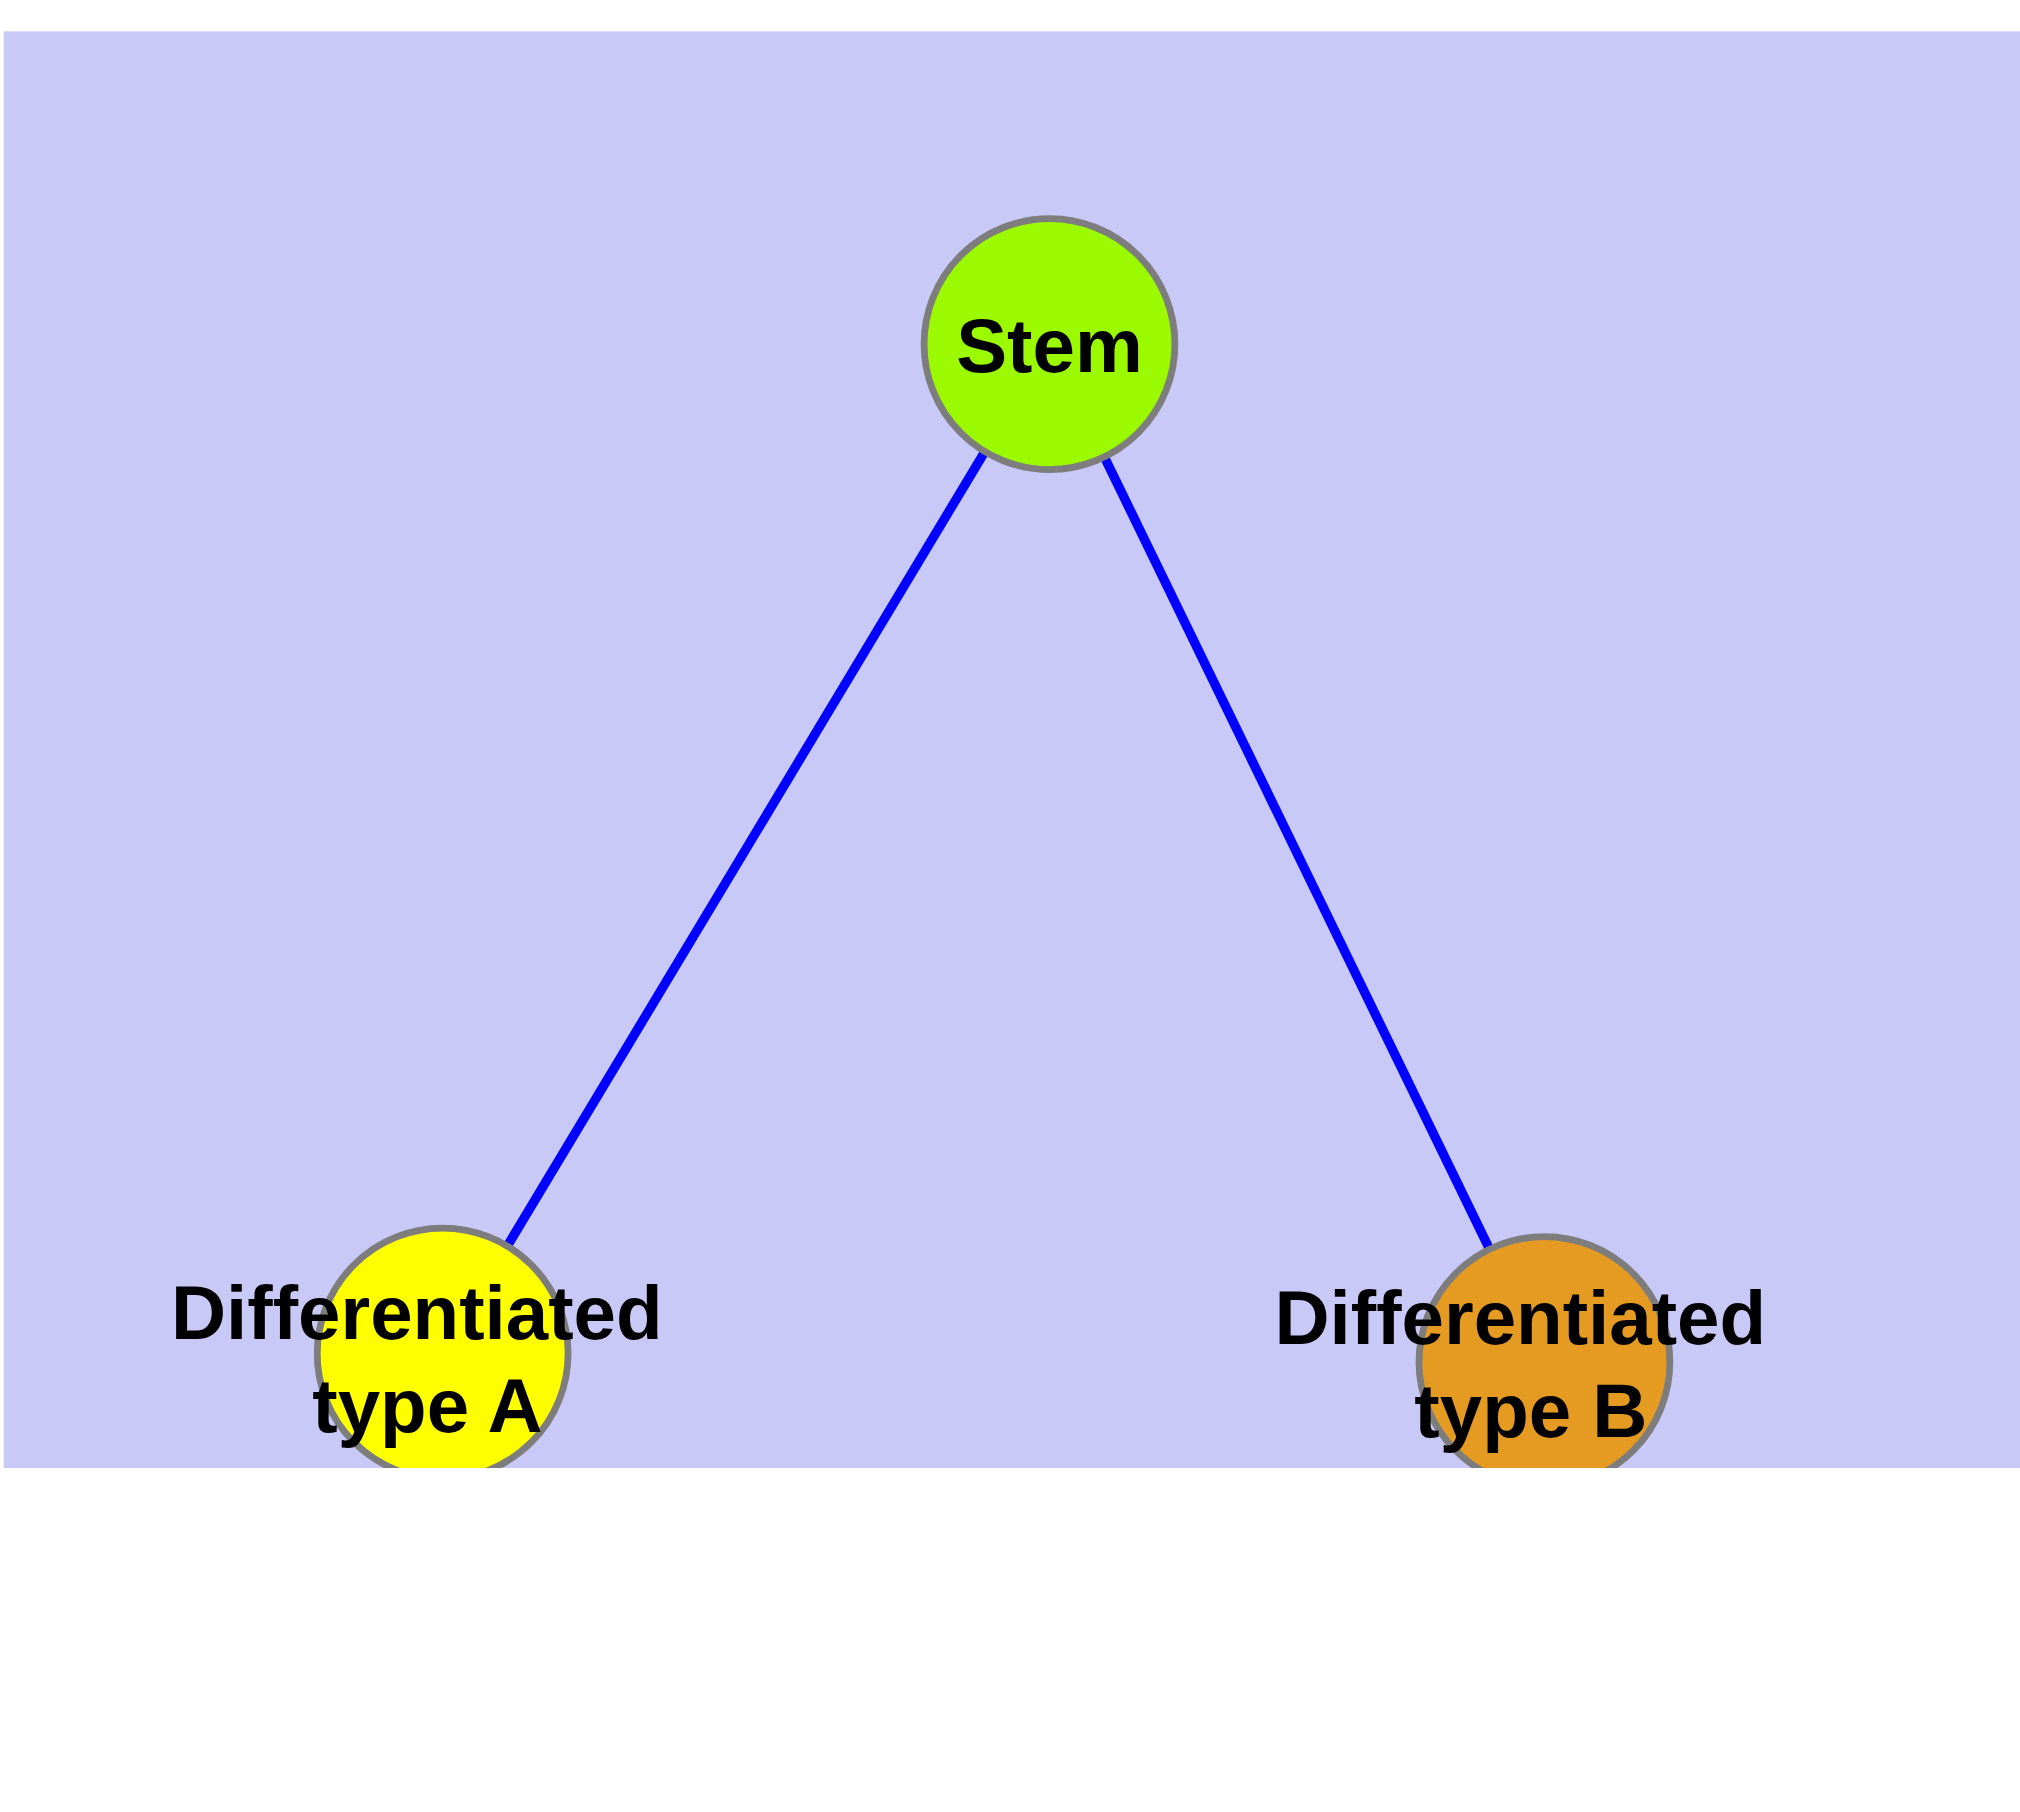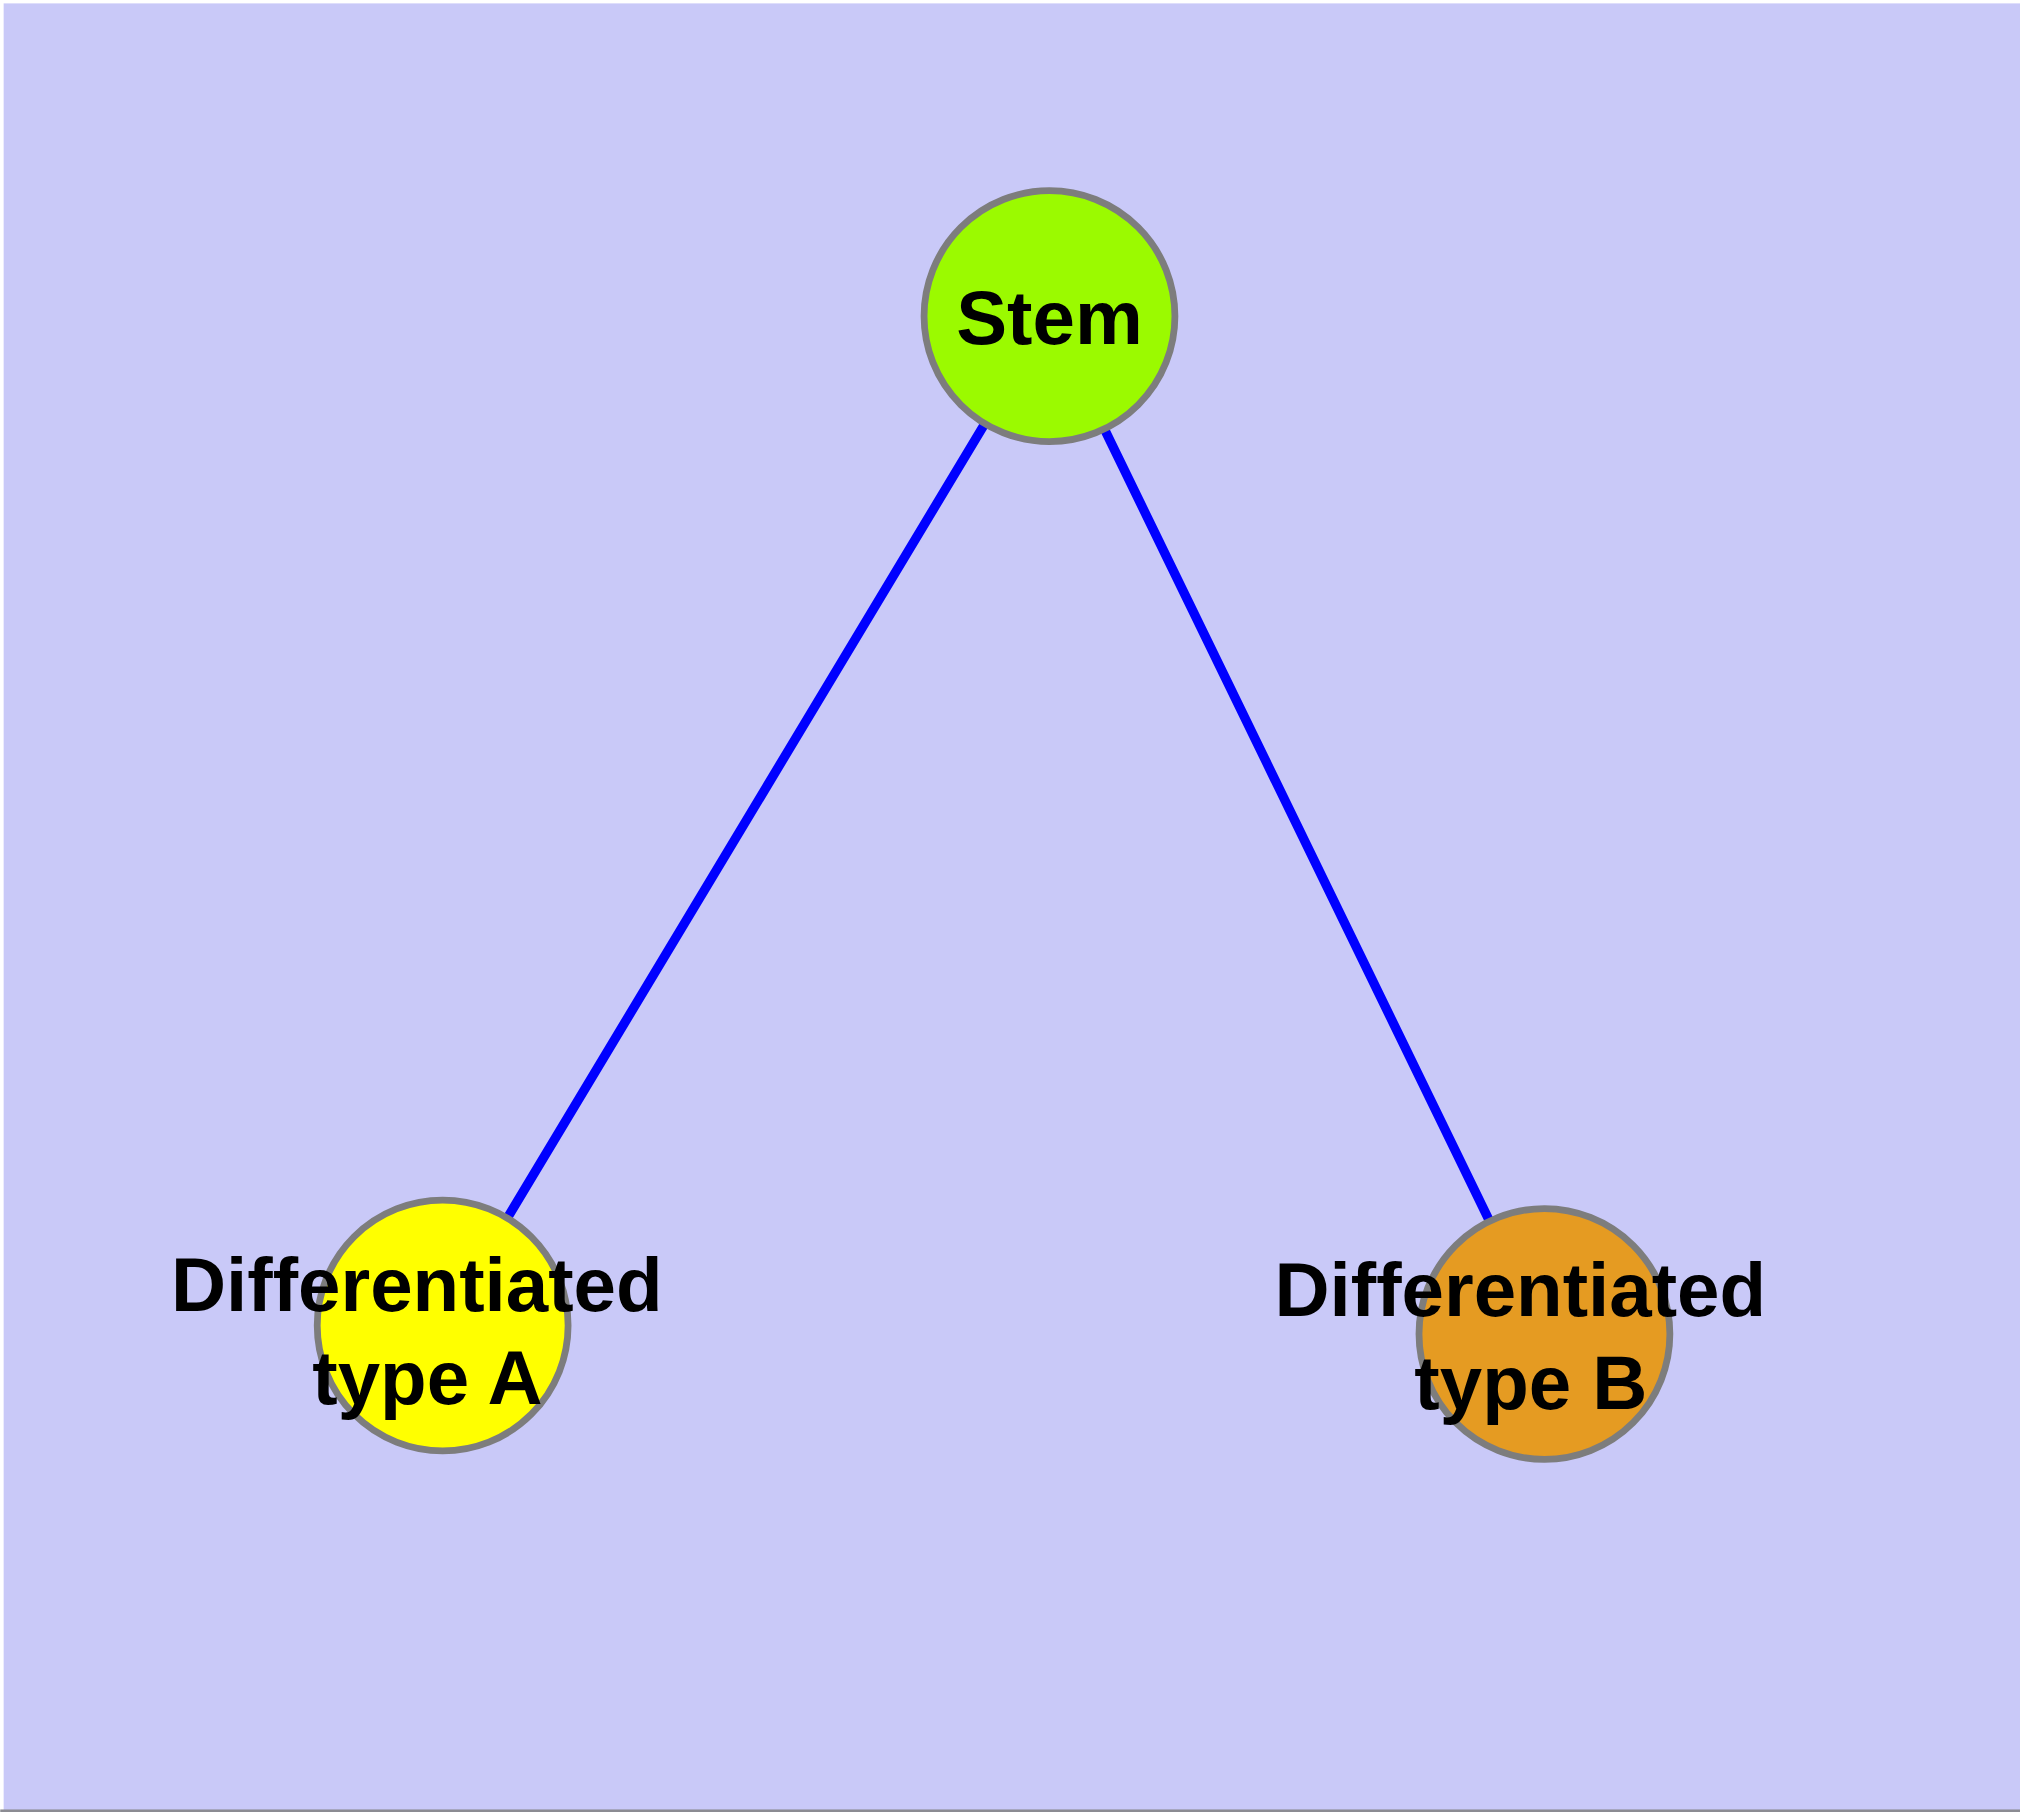--- a/index.html
+++ b/index.html
@@ -3,22 +3,23 @@
 <meta charset="utf-8">
 <style>
   html, body {
     margin: 0;
     padding: 0;
     background: #ffffff;
   }
   .stage {
     position: relative;
     width: 2021px;
-    height: 1812px;
+    height: 1440px;
     overflow: hidden;
+    margin-top: 28px;
   }
   svg { display: block; }
   .edge {
     stroke-width: 11;
     stroke-linecap: round;
     fill: none;
   }
   .node {
     stroke-width: 8;
   }

